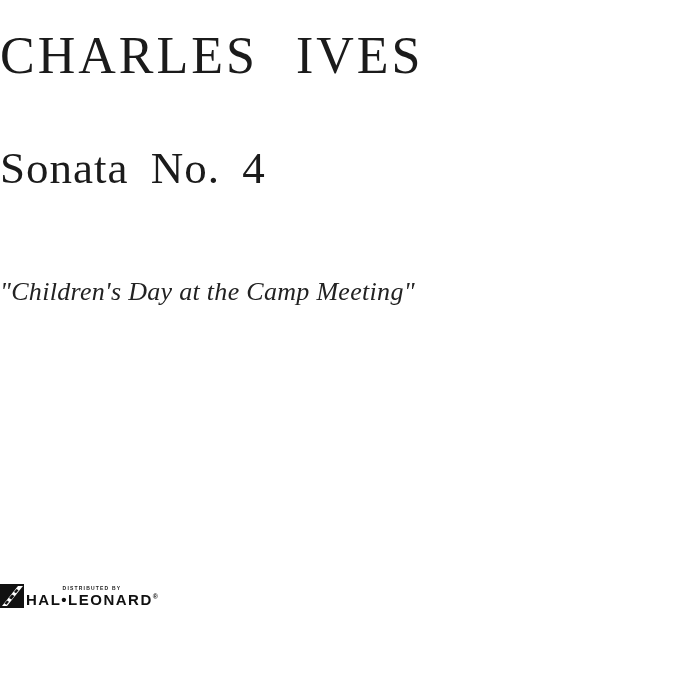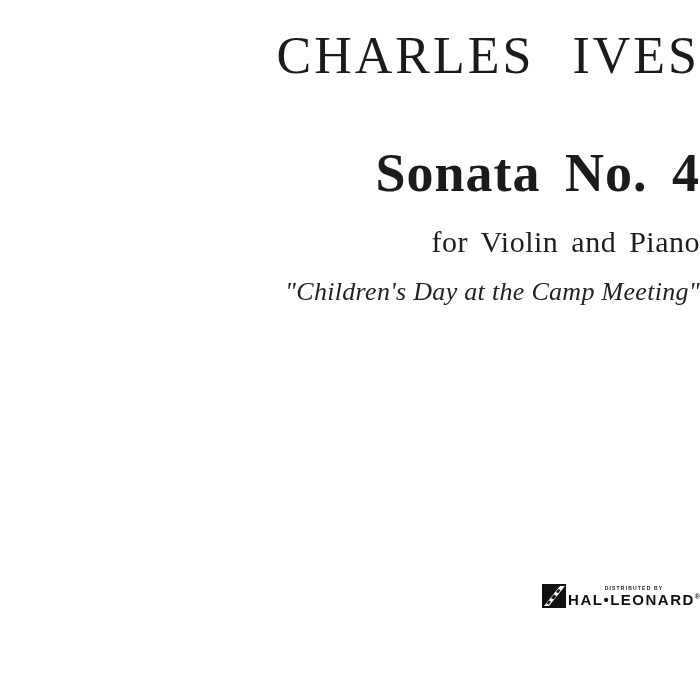--- a/index.html
+++ b/index.html
@@ -11,37 +11,36 @@
     color: #1c1c1c;
   }
   .page {
     position: relative;
     width: 700px; height: 700px;
     background: #ffffff;
   }
   .centered {
     position: absolute;
     left: 0; right: 0;
-    text-align: right;
+    text-align: left;
     white-space: nowrap;
   }
   .composer {
     top: 26px;
     font-size: 52px;
     letter-spacing: 3px;
     word-spacing: 22px;
     color: #1b1b1b;
   }
   .work-title {
     top: 142px;
-    font-size: 54px;
+    font-size: 45px;
     letter-spacing: 1px;
     word-spacing: 10px;
     color: #1b1b1b;
-    font-weight: bold;
   }
   .instrumentation {
     top: 225px;
     font-size: 30px;
     letter-spacing: 0.5px;
     word-spacing: 5px;
     color: #1e1e1e;
   }
   .subtitle-quote {
     top: 277px;
@@ -98,21 +97,20 @@
 </style>
 </head>
 <body>
 
 <div class="page">
 
   <div class="centered composer">CHARLES IVES</div>
 
   <div class="centered work-title">Sonata No. 4</div>
 
-  <div class="centered instrumentation">for Violin and Piano</div>
 
   <div class="centered subtitle-quote">"Children's Day at the Camp Meeting"</div>
 
 
   <div class="centered distributor-block">
     <div class="distributor-inner">
       <span class="hl-logo-icon">
         <svg width="24" height="24" viewBox="0 0 24 24" aria-hidden="true">
           <rect x="0" y="0" width="24" height="24" fill="#111111"></rect>
           <polygon points="2,22 18,2 23,2 7,22" fill="#ffffff"></polygon>

